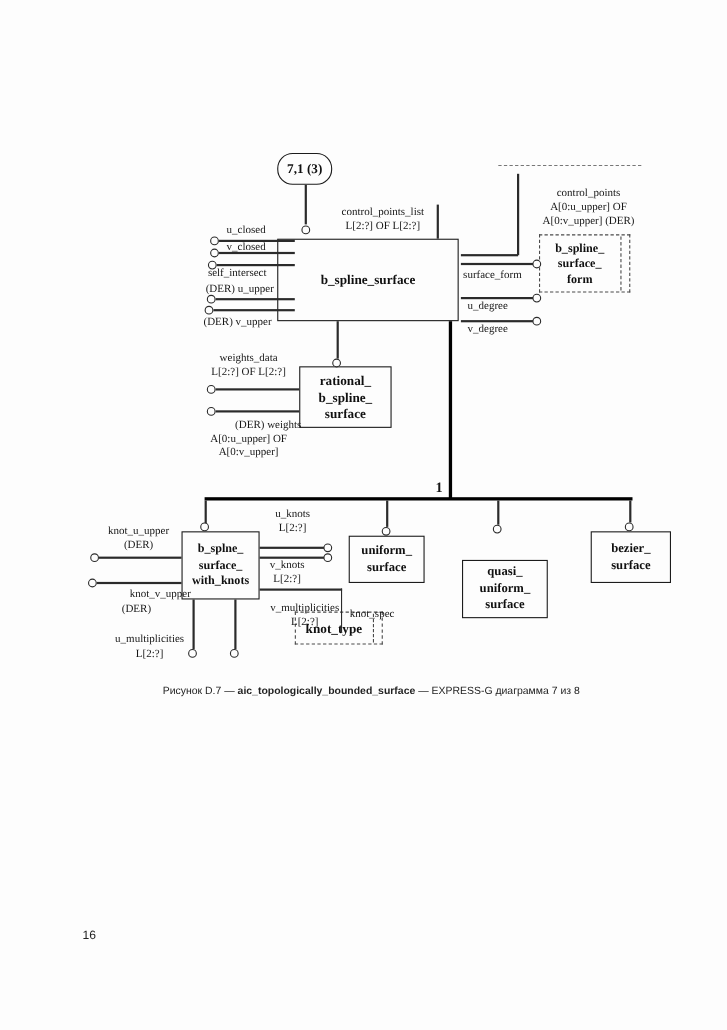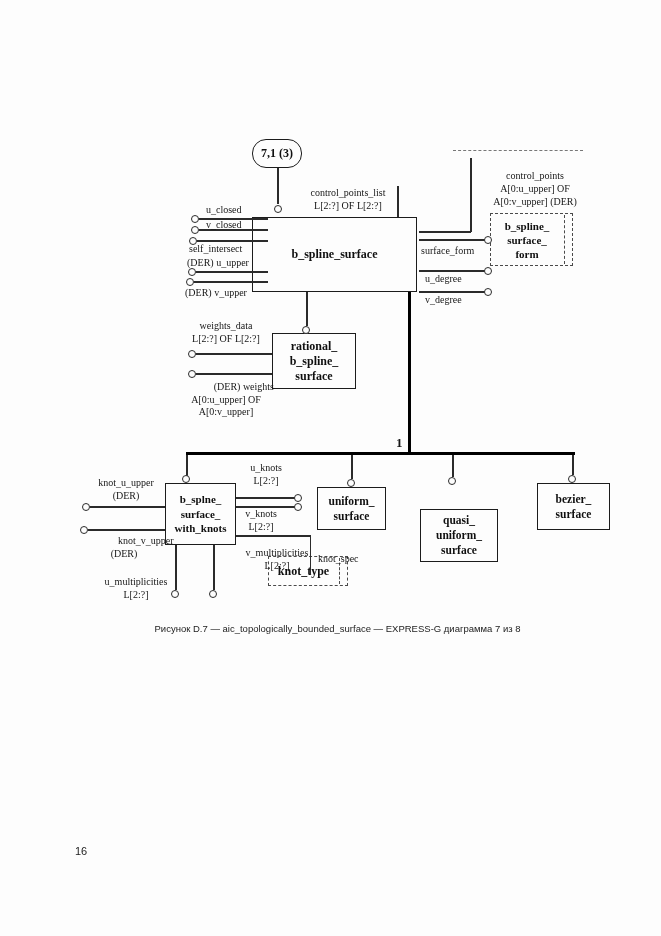--- a/index.html
+++ b/index.html
@@ -189,16 +189,16 @@
     <span style="display:block;">v_multiplicities</span>
     <span style="display:block;">L[2:?]</span>
   </div>
   <div class="lbl" style="left:318px;top:553px;">knot_spec</div>
   <div class="lbl cen" style="left:92px;top:576px;width:88px;text-align:center;">
     <span style="display:block;">u_multiplicities</span>
     <span style="display:block;">L[2:?]</span>
   </div>
 
   <div class="cap" style="left:40px;top:623px;width:595px;">
-    <span>Рисунок D.7 — </span><span style="font-weight:normal;">aic_topologically_bounded_surface</span><span> — EXPRESS-G диаграмма 7 из 8</span>
+    <span>Рисунок D.7 — </span><span style="font-weight:bold;">aic_topologically_bounded_surface</span><span> — EXPRESS-G диаграмма 7 из 8</span>
   </div>
 
 </div>
 
 </body></html>

